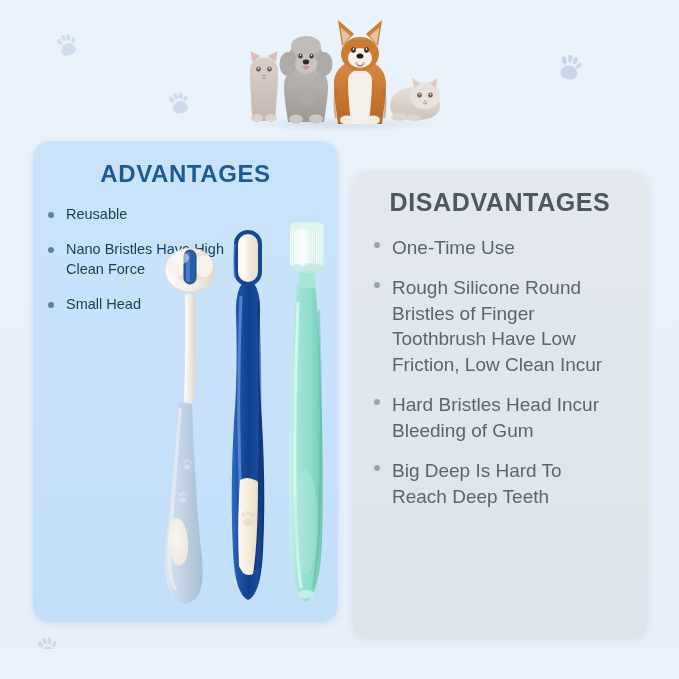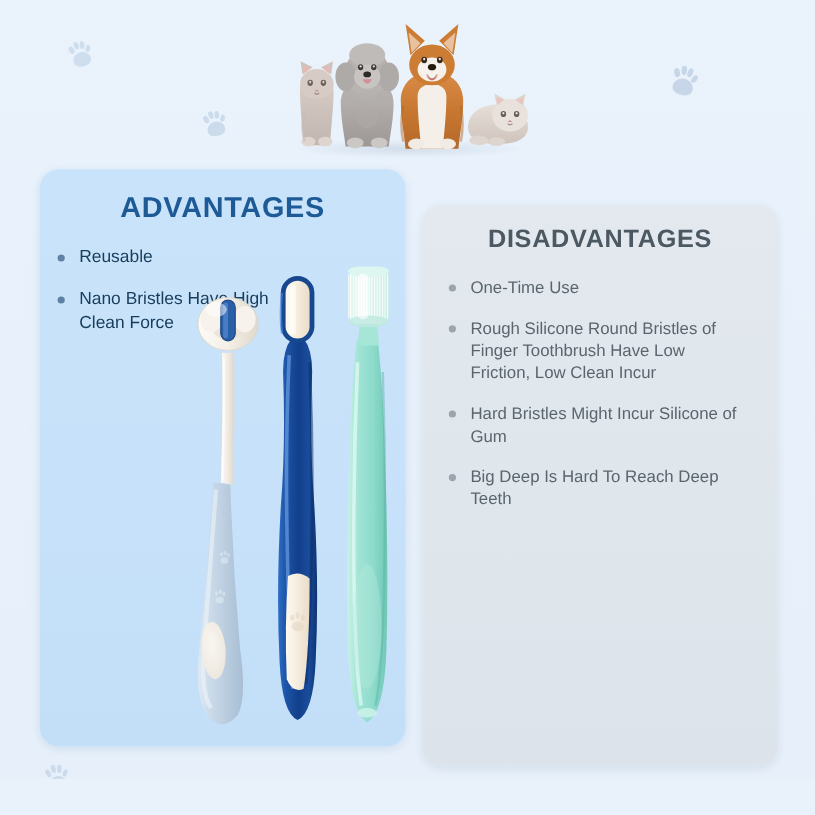--- a/index.html
+++ b/index.html
@@ -70,21 +70,21 @@
     letter-spacing: .6px;
     margin: 0;
   }
   .title-adv {
     color: #1d5a96;
     font-size: 24px;
     padding-top: 19px;
   }
   .title-dis {
     color: #4c5862;
-    font-size: 21px;
+    font-size: 25px;
     padding-top: 17px;
   }
 
   .bullets {
     list-style: none;
     margin: 0;
     padding: 0;
   }
   .bullets-adv {
     margin-top: 17px;
@@ -112,21 +112,21 @@
     border-radius: 50%;
   }
   .bullets-adv .bullet {
     color: #183d5c;
     font-size: 14.5px;
   }
   .bullets-adv .bullet:before { background: #5e81a6; }
 
   .bullets-dis .bullet {
     color: #5b656e;
-    font-size: 14px;
+    font-size: 19px;
     margin-bottom: 15px;
   }
   .bullets-dis .bullet:before { background: #9aa5ae; }
 
   
   .brushes {
     position: absolute;
     left: 140px;
     top: 222px;
     width: 205px;
@@ -284,20 +284,21 @@
         <ellipse cx="182" cy="112" rx="7" ry="3.6" fill="#ded5cf"></ellipse>
       </g>
     </svg>
   </div>
 
   <div class="panel panel-adv">
     <h2 class="panel-title title-adv">ADVANTAGES</h2>
     <ul class="bullets bullets-adv">
       <li class="bullet">Reusable</li>
       <li class="bullet" style="max-width:160px;">Nano Bristles Have High Clean Force</li>
+      <li class="bullet">Small Head</li>
     </ul>
   </div>
 
   <div class="brushes">
     <svg width="205" height="400" viewBox="0 0 205 400" aria-hidden="true">
       <defs>
         <linearGradient id="gHandle1" x1="0" y1="0" x2="1" y2="0">
           <stop offset="0%" stop-color="#dfe9f3"></stop>
           <stop offset="28%" stop-color="#cadae9"></stop>
           <stop offset="62%" stop-color="#bacddf"></stop>
@@ -425,18 +426,18 @@
         <ellipse cx="166" cy="372" rx="8" ry="4" fill="#d9f6ef" opacity=".7"></ellipse>
       </g>
     </svg>
   </div>
 
   <div class="panel panel-dis">
     <h2 class="panel-title title-dis">DISADVANTAGES</h2>
     <ul class="bullets bullets-dis">
       <li class="bullet">One-Time Use</li>
       <li class="bullet" style="max-width:215px;">Rough Silicone Round Bristles of Finger Toothbrush Have Low Friction, Low Clean Incur</li>
-      <li class="bullet" style="max-width:235px;">Hard Bristles Might Incur Silicone of Gum</li>
+      <li class="bullet" style="max-width:235px;">Hard Bristles Head Incur Bleeding of Gum</li>
       <li class="bullet" style="max-width:225px;">Big Deep Is Hard To Reach Deep Teeth</li>
     </ul>
   </div>
 
 </div>
 
 </body></html>

